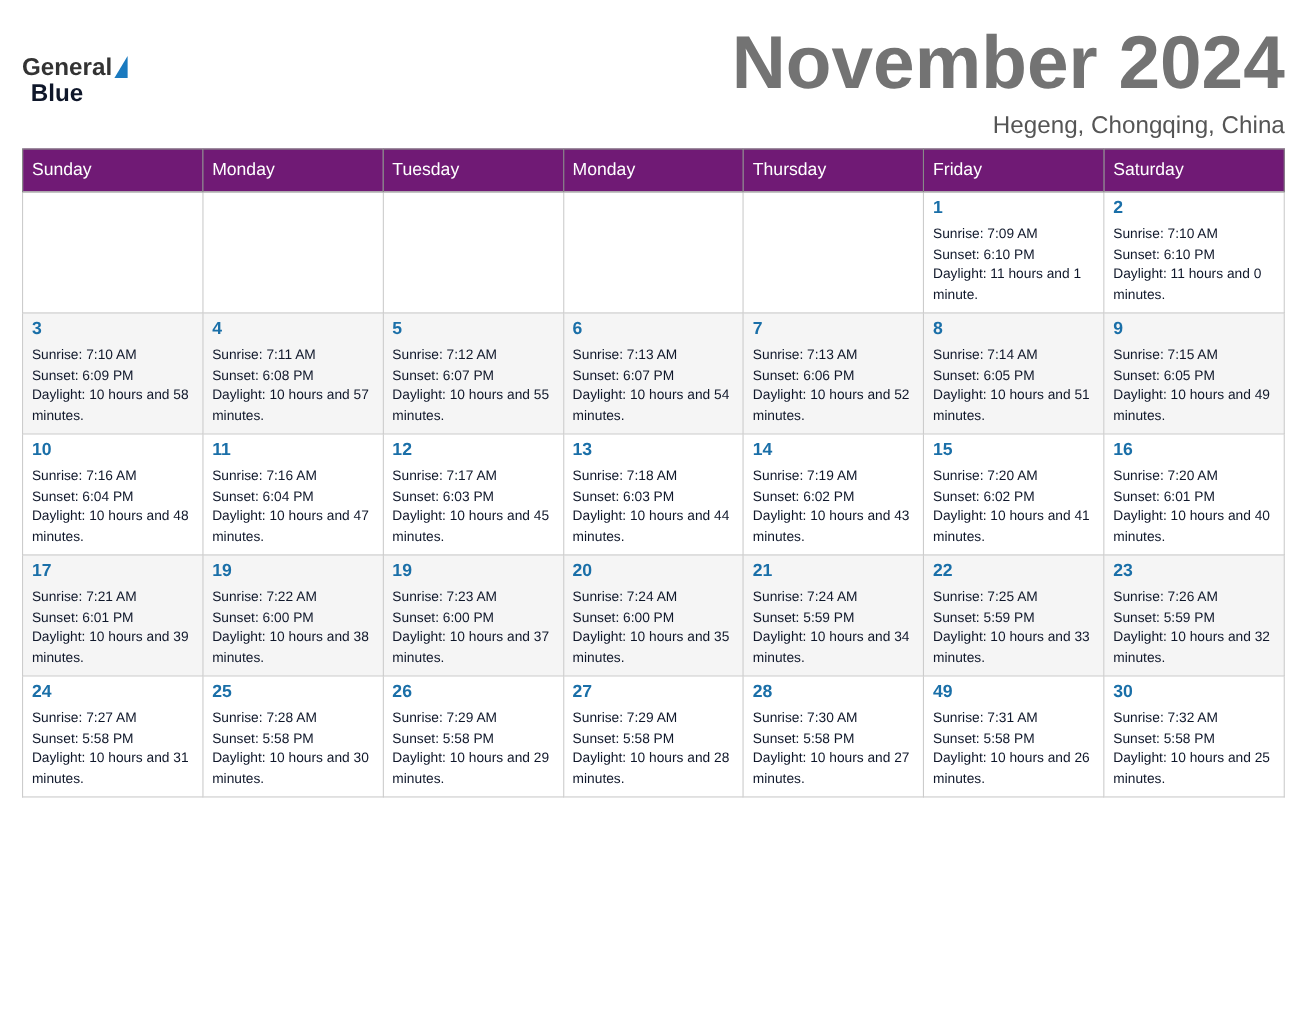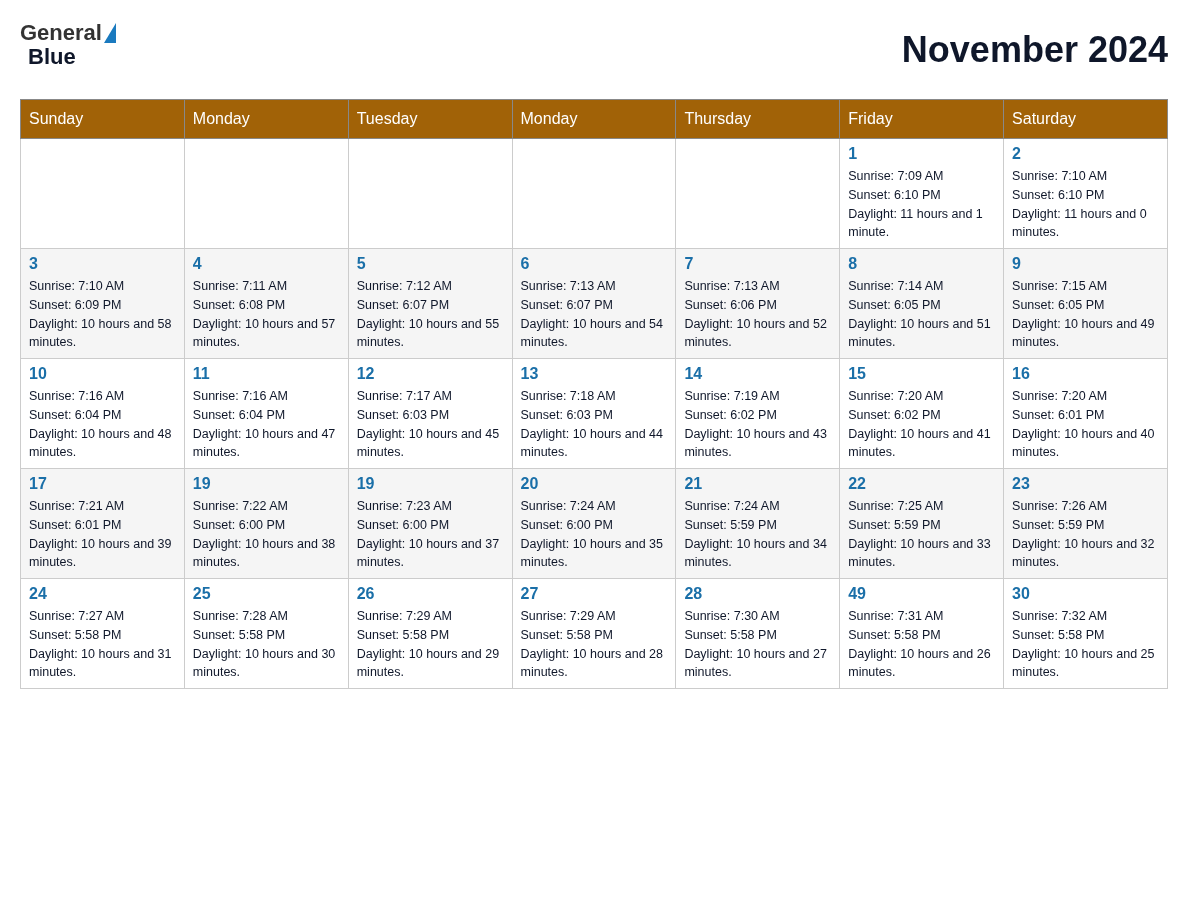--- a/index.html
+++ b/index.html
@@ -6,22 +6,22 @@
     body {
       font-family: Arial, sans-serif;
       background: #fff;
       padding: 20px;
       width: 1188px;
       min-height: 918px;
     }
     .header {
       display: flex;
       justify-content: space-between;
-      align-items: flex-end;
-      margin-bottom: 29px;
+      align-items: center;
+      margin-bottom: 8px;
     }
     .logo {
       display: flex;
       flex-direction: column;
       align-items: flex-start;
     }
     .logo-top {
       display: flex;
       align-items: center;
     }
@@ -42,37 +42,37 @@
       font-size: 22px;
       font-weight: bold;
       color: #0f172a;
       margin-top: -2px;
       margin-left: 8px;
     }
     .title-section {
       text-align: right;
     }
     .month-title {
-      font-size: 36px;
-      font-weight: bold;
-      color: #0f172a;
+      font-size: 68px;
+      font-weight: bold;
+      color: #737373;
       line-height: 1.1;
     }
     .location {
       font-size: 22px;
       color: #555;
       margin-top: 6px;
     }
     .calendar {
       width: 100%;
       border-collapse: collapse;
       border: 1px solid #888;
     }
     .calendar th {
-      background-color: #a16207;
+      background-color: #701a75;
       color: #fff;
       font-size: 16px;
       font-weight: normal;
       padding: 10px 8px;
       text-align: left;
       border: 1px solid #888;
     }
     .calendar td {
       vertical-align: top;
       padding: 6px 8px;
@@ -110,20 +110,21 @@
 <div class="header">
   <div class="logo">
     <div class="logo-top">
       <span class="logo-general">General</span>
       <div class="logo-triangle"></div>
     </div>
     <span class="logo-blue">Blue</span>
   </div>
   <div class="title-section">
     <div class="month-title">November 2024</div>
+    <div class="location">Hegeng, Chongqing, China</div>
   </div>
 </div>
 
 <table class="calendar">
   <thead>
     <tr>
     <th>Sunday</th>
         <th>Monday</th>
         <th>Tuesday</th>
         <th>Monday</th>

